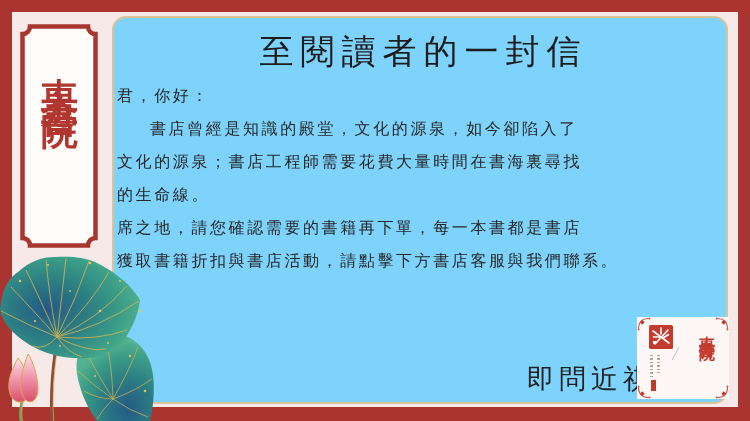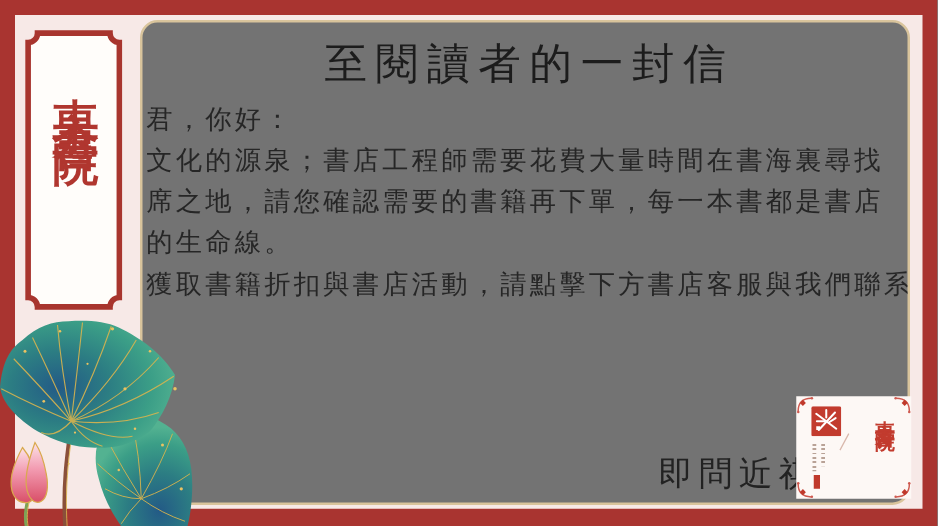--- a/index.html
+++ b/index.html
@@ -7,31 +7,31 @@
   .stage{
     position:relative;width:750px;height:421px;overflow:hidden;
     background:#a93430;
     font-family:"Liberation Serif","DejaVu Serif",serif;
   }
   
   .mat{position:absolute;left:12px;top:12px;right:12px;bottom:14px;background:#f7e9e7;}
   
   .paper{
     position:absolute;left:112px;top:16px;width:616px;height:388px;
-    background:#737373;border:2px solid #d9c49c;border-radius:14px;
+    background:#7dd3fc;border:2px solid #d9c49c;border-radius:14px;
     overflow:hidden;z-index:1;
   }
   .title{
     margin-top:11px;text-align:center;
     font-size:34px;line-height:46px;letter-spacing:7px;text-indent:7px;
     color:#1c1c1c;white-space:nowrap;
   }
   .body{margin:4px 2px 0 3px;color:#262626;}
   .bline{
-    font-size:21px;line-height:33px;letter-spacing:2.6px;white-space:nowrap;
+    font-size:16px;line-height:33px;letter-spacing:2.6px;white-space:nowrap;
   }
   .indent{ text-indent:33px; }
   .closing{
     position:absolute;left:413px;top:343px;
     font-size:27px;letter-spacing:5px;color:#222;white-space:nowrap;
   }
   
   .banner{position:absolute;left:20px;top:24px;width:78px;height:224px;z-index:2;}
   .banner svg{position:absolute;left:0;top:0;}
   .banner-label{
@@ -73,23 +73,24 @@
 <body>
 
 <div class="stage">
 
   <div class="mat"></div>
 
   <div class="paper">
     <div class="title">至閱讀者的一封信</div>
     <div class="body">
       <div class="bline">君，你好：</div>
+      <div class="bline indent">書店曾經是知識的殿堂，文化的源泉，如今卻陷入了</div>
       <div class="bline">文化的源泉；書店工程師需要花費大量時間在書海裏尋找</div>
+      <div class="bline">的生命線。</div>
       <div class="bline">席之地，請您確認需要的書籍再下單，每一本書都是書店</div>
-      <div class="bline">的生命線。</div>
       <div class="bline">獲取書籍折扣與書店活動，請點擊下方書店客服與我們聯系。</div>
     </div>
     <div class="closing">即問近祺</div>
   </div>
 
   <div class="banner">
     <svg width="78" height="224" viewBox="0 0 78 224">
       <path d="M 10 2.5 L 68 2.5 A 7.5 7.5 0 0 0 75.5 10 L 75.5 214 A 7.5 7.5 0 0 0 68 221.5 L 10 221.5 A 7.5 7.5 0 0 0 2.5 214 L 2.5 10 A 7.5 7.5 0 0 0 10 2.5 Z" fill="#fffdfa" stroke="#a8352e" stroke-width="4.5"></path>
     </svg>
     <div class="banner-label">東方書院</div>

